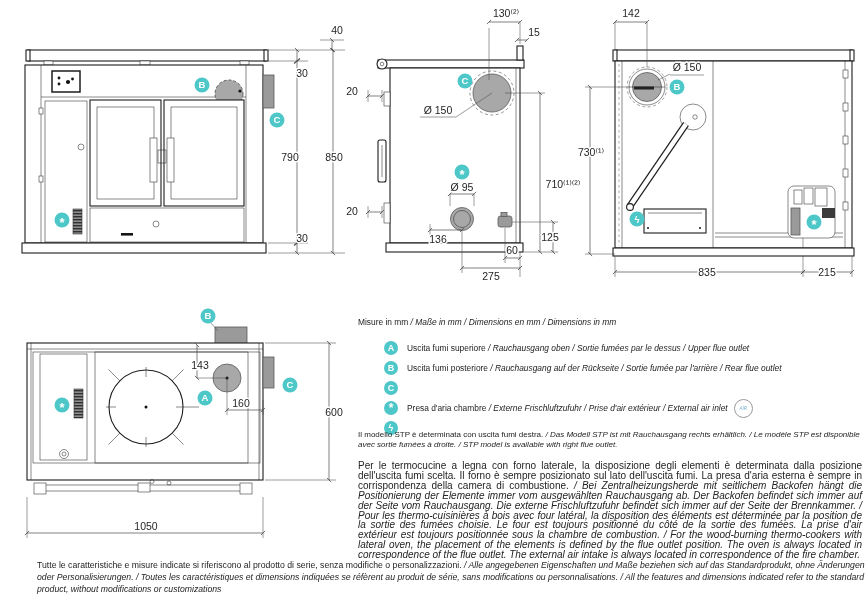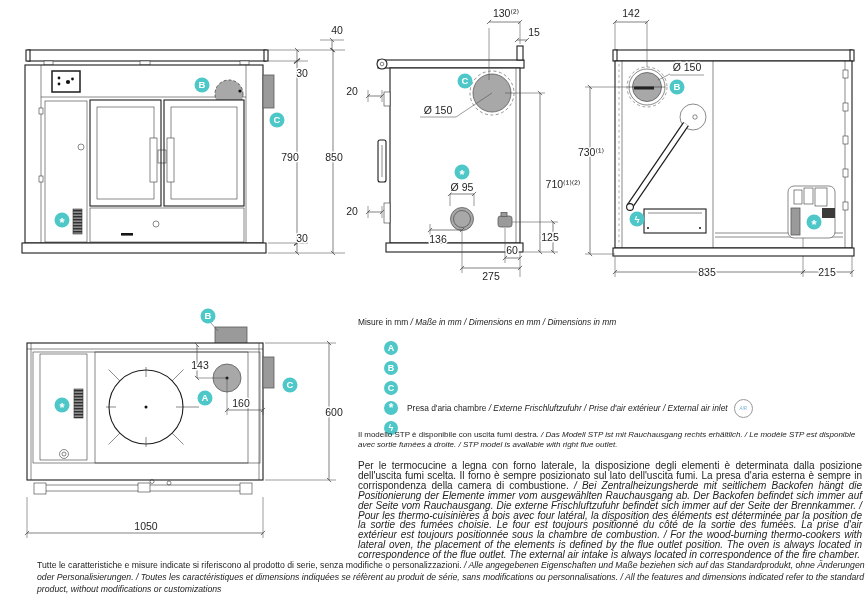--- a/index.html
+++ b/index.html
@@ -339,39 +339,41 @@
     </g>
   </g>
 </svg>
 
 <div class="abs" id="legend">
   <div class="units">
     <span>Misure in mm</span><span class="oth"> / Maße in mm / Dimensions en mm / Dimensions in mm</span>
   </div>
   <div class="lrow">
     <span class="badge">A</span>
+    <span class="ltxt"><span>Uscita fumi superiore</span><span class="oth"> / Rauchausgang oben  / Sortie fumées par le dessus / Upper flue outlet</span></span>
   </div>
   <div class="lrow">
     <span class="badge">B</span>
+    <span class="ltxt"><span>Uscita fumi posteriore</span><span class="oth"> /  Rauchausgang auf der Rückseite / Sortie fumée par l'arrière / Rear flue outlet</span></span>
   </div>
   <div class="lrow">
     <span class="badge">C</span>
   </div>
   <div class="lrow">
     <span class="badge big">*</span>
     <span class="ltxt"><span>Presa d'aria chambre</span><span class="oth"> / Externe Frischluftzufuhr / Prise d'air extérieur / External air inlet</span></span>
     <span class="airbadge">AIR</span>
   </div>
   <div class="lrow">
     <span class="badge">ϟ</span>
   </div>
 </div>
 
 <div class="abs" id="note1">
-  <span>Il modello STP è disponibile con uscita fumi destra.</span><span class="oth"> / Das Modell STP ist mit Rauchausgang rechts erhältlich. / Le modèle STP est disponible avec sortie fumées à droite. / STP model is available with right flue outlet.</span>
+  <span>Il modello STP è determinata con uscita fumi destra.</span><span class="oth"> / Das Modell STP ist mit Rauchausgang rechts erhältlich. / Le modèle STP est disponible avec sortie fumées à droite. / STP model is available with right flue outlet.</span>
 </div>
 
 <div class="abs" id="note2">
   <span>Per le termocucine a legna con forno laterale, la disposizione degli elementi è determinata dalla posizione dell'uscita fumi scelta. Il forno è sempre posizionato sul lato dell'uscita fumi. La presa d'aria esterna è sempre in corrispondenza della camera di combustione.</span><span class="oth"> / Bei Zentralheizungsherde mit seitlichem Backofen hängt die Positionierung der Elemente immer vom ausgewählten Rauchausgang ab. Der Backofen befindet sich immer auf der Seite vom Rauchausgang. Die externe Frischluftzufuhr befindet sich immer auf der Seite der Brennkammer. / Pour les thermo-cuisinières à bois avec four latéral, la disposition des éléments est déterminée par la position de la sortie des fumées choisie. Le four est toujours positionné du côté de la sortie des fumées. La prise d'air extérieur est toujours positionnée sous la chambre de combustion. / For the wood-burning thermo-cookers with lateral oven, the placement of the elements is defined by the flue outlet position. The oven is always located in correspondence of the flue outlet. The external air intake is always located in correspondence of the fire chamber.</span>
 </div>
 
 <div class="abs" id="footer">
   <span>Tutte le caratteristiche e misure indicate si riferiscono al prodotto di serie, senza modifiche o personalizzazioni.</span><span class="oth"> / Alle angegebenen Eigenschaften und Maße beziehen sich auf das Standardprodukt, ohne Änderungen oder Personalisierungen. / Toutes les caractéristiques et dimensions indiquées se réfèrent au produit de série, sans modifications ou personnalisations. / All the features and dimensions indicated refer to the standard product, without modifications or customizations</span>
 </div>
 

